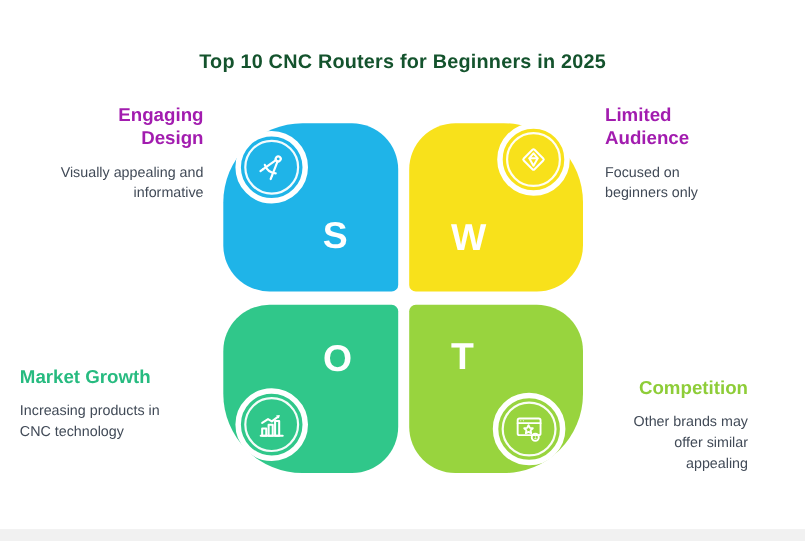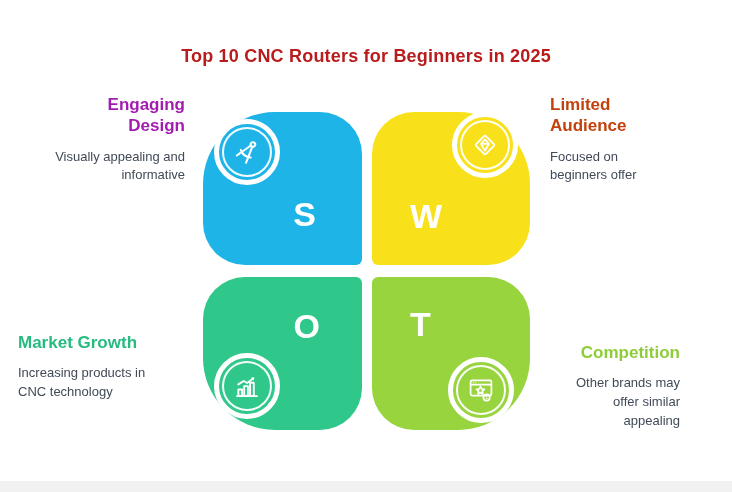--- a/index.html
+++ b/index.html
@@ -12,21 +12,21 @@
     overflow: hidden;
   }
   .title {
     position: absolute;
     top: 46px;
     left: 0;
     width: 100%;
     text-align: center;
     font-size: 18px;
     font-weight: 700;
-    color: #b91c1c;
+    color: #14532d;
     letter-spacing: .2px;
   }
   
   .petal { position: absolute; z-index: 1; }
   .petal.s { left: 203px; top: 112px; width: 159px; height: 153px; border-radius: 72px 42px 6px 42px; }
   .petal.w { left: 372px; top: 112px; width: 158px; height: 153px; border-radius: 42px 72px 42px 6px; }
   .petal.o { left: 203px; top: 277px; width: 159px; height: 153px; border-radius: 42px 6px 42px 72px; }
   .petal.t { left: 372px; top: 277px; width: 158px; height: 153px; border-radius: 6px 42px 72px 42px; }
   .letter {
     position: absolute;
@@ -114,22 +114,22 @@
     <span class="letter">W</span>
   </div>
   <div class="badge w" style="background: rgb(248, 225, 27);">
     <svg viewBox="0 0 24 24" fill="none" stroke="#ffffff" stroke-width="1.4" stroke-linecap="round" stroke-linejoin="round">
       <rect x="6.8" y="6.8" width="10.4" height="10.4" rx="1" transform="rotate(45 12 12)"></rect>
       <path d="M12 7.8 l2.9 3.4 -2.9 5 -2.9 -5 z"></path>
       <path d="M9.4 11.2 h5.2"></path>
     </svg>
   </div>
   <div class="label w">
-    <div class="heading" style="color: #c2410c;">Limited Audience</div>
-    <div class="desc">Focused on beginners offer</div>
+    <div class="heading" style="color: #a21caf;">Limited Audience</div>
+    <div class="desc">Focused on beginners only</div>
   </div>
 
   <div class="petal o" style="background: rgb(48, 199, 138);">
     <span class="letter">O</span>
   </div>
   <div class="badge o" style="background: rgb(48, 199, 138);">
     <svg viewBox="0 0 24 24" fill="none" stroke="#ffffff" stroke-width="1.4" stroke-linecap="round" stroke-linejoin="round">
       <path d="M4.5 19.6 h15"></path>
       <rect x="5.5" y="14.6" width="2.8" height="5"></rect>
       <rect x="9.9" y="12.1" width="2.8" height="7.5"></rect>

